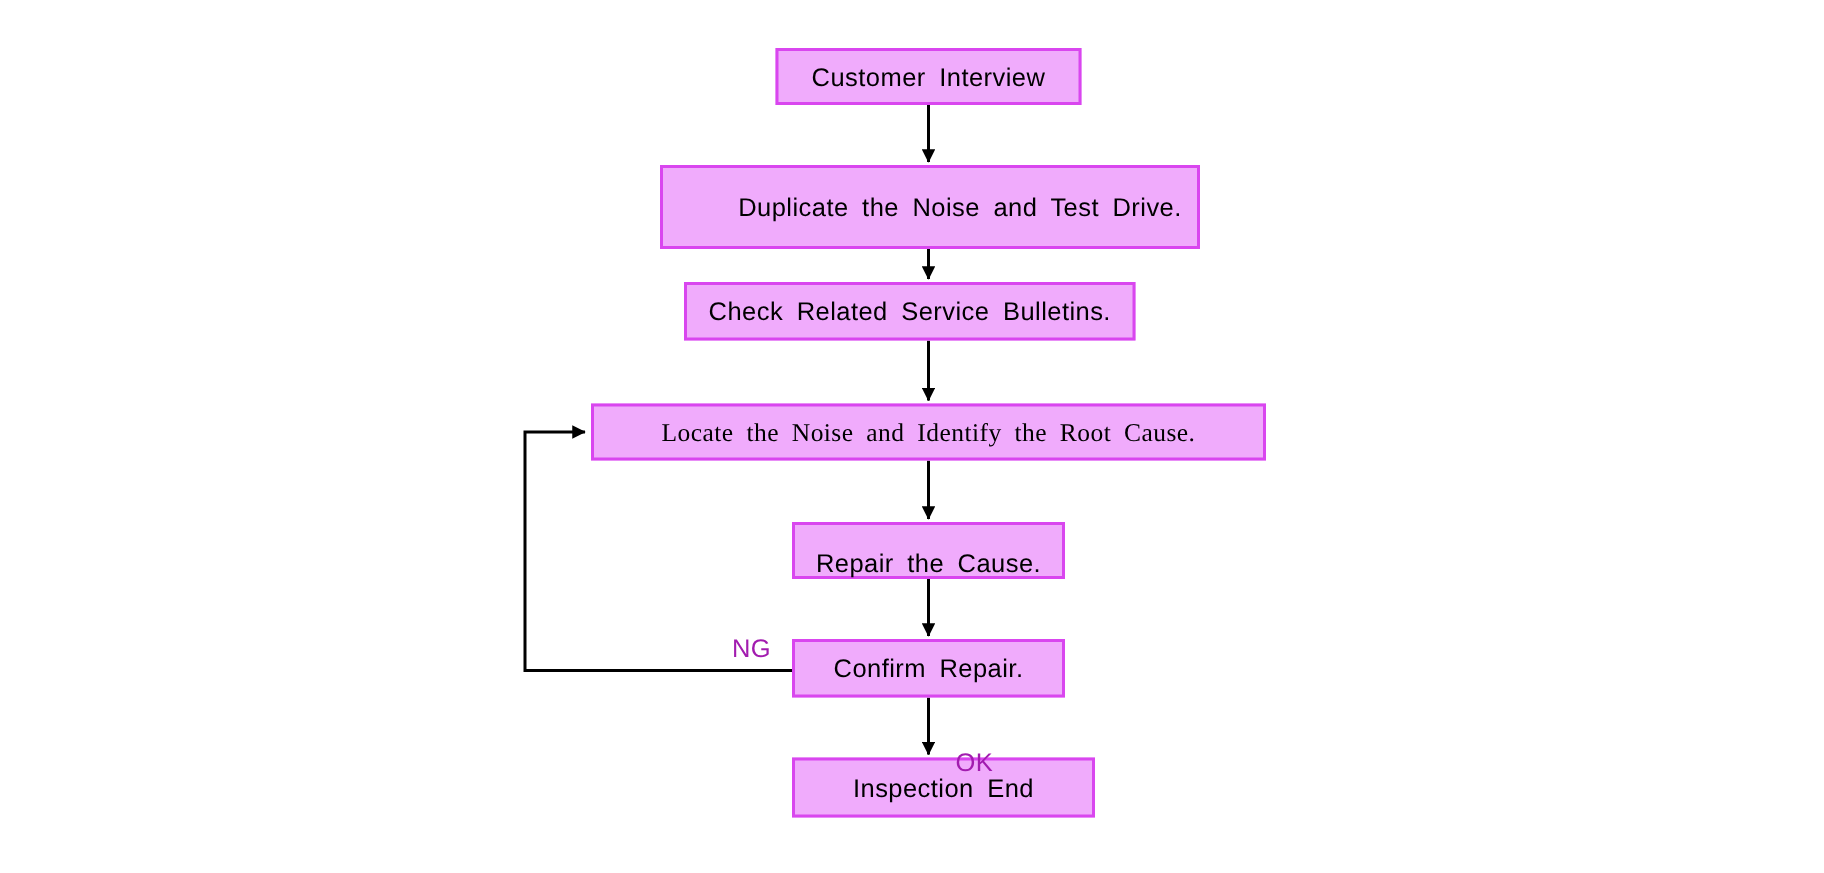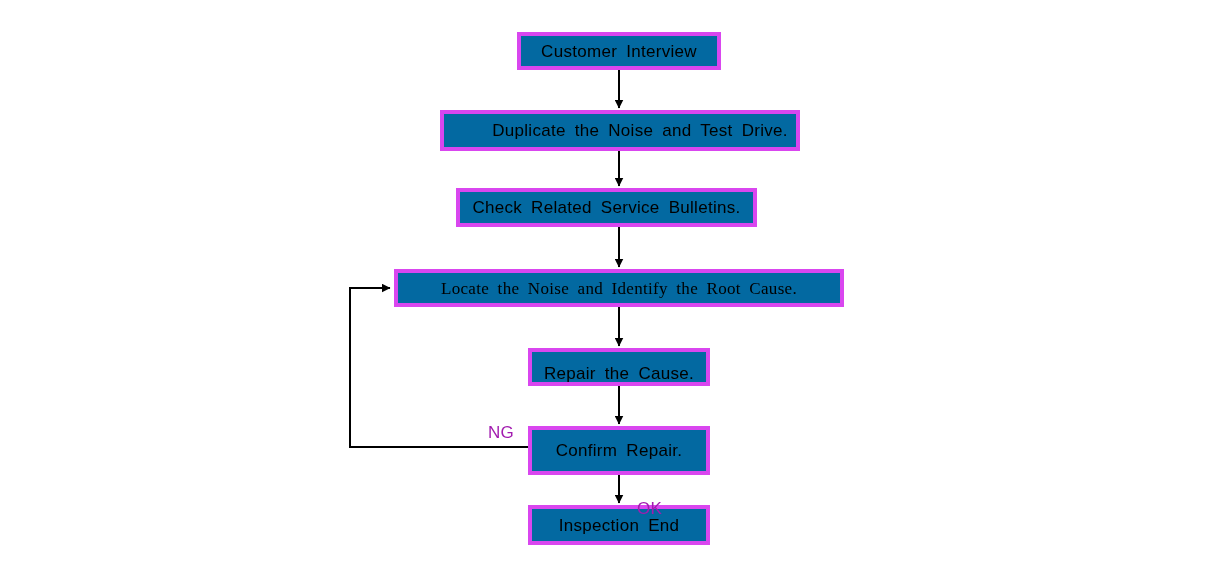--- a/index.html
+++ b/index.html
@@ -13,22 +13,22 @@
   #canvas {
     position: relative;
     width: 1216px;
     height: 582px;
     background: #ffffff;
     overflow: hidden;
   }
   .node {
     position: absolute;
     box-sizing: border-box;
-    border: 4px solid #d946ef;
-    background: #0369a1;
+    border: 2px solid #d946ef;
+    background: #f0abfc;
     display: flex;
     align-items: center;
     justify-content: center;
     color: #000000;
     font-size: 17px;
     letter-spacing: 0.3px;
     word-spacing: 4px;
     white-space: nowrap;
     line-height: 1;
   }
@@ -76,41 +76,41 @@
       <line x1="619" y1="465" x2="619" y2="503" marker-end="url(#arrowhead)"></line>
 
       <path d="M528,447 L350,447 L350,288 L390,288" marker-end="url(#arrowhead)"></path>
     </g>
   </svg>
 
   <div class="node" style="left:517px; top:32px; width:204px; height:38px;">
     <span>Customer Interview</span>
   </div>
 
-  <div class="node" style="left:440px; top:110px; width:360px; height:41px;padding-left:40px;">
+  <div class="node" style="left:440px; top:110px; width:360px; height:56px;padding-left:40px;">
     <span>Duplicate the Noise and Test Drive.</span>
   </div>
 
   <div class="node" style="left:456px; top:188px; width:301px; height:39px;">
     <span>Check Related Service Bulletins.</span>
   </div>
 
   <div class="node" style="left:394px; top:269px; width:450px; height:38px;font-family:Liberation Serif, serif;">
     <span>Locate the Noise and Identify the Root Cause.</span>
   </div>
 
   <div class="node" style="left:528px; top:348px; width:182px; height:38px;align-items:flex-end;">
     <span>Repair the Cause.</span>
   </div>
 
-  <div class="node" style="left:528px; top:426px; width:182px; height:49px;">
+  <div class="node" style="left:528px; top:426px; width:182px; height:39px;">
     <span>Confirm Repair.</span>
   </div>
 
-  <div class="node" style="left:528px; top:505px; width:182px; height:40px;">
+  <div class="node" style="left:528px; top:505px; width:202px; height:40px;">
     <span>Inspection End</span>
   </div>
 
   <div class="edge-label" style="left:488px; top:424px;">NG</div>
 
   <div class="edge-label" style="left:637px; top:500px;">OK</div>
 
 </div>
 
 </body></html>

